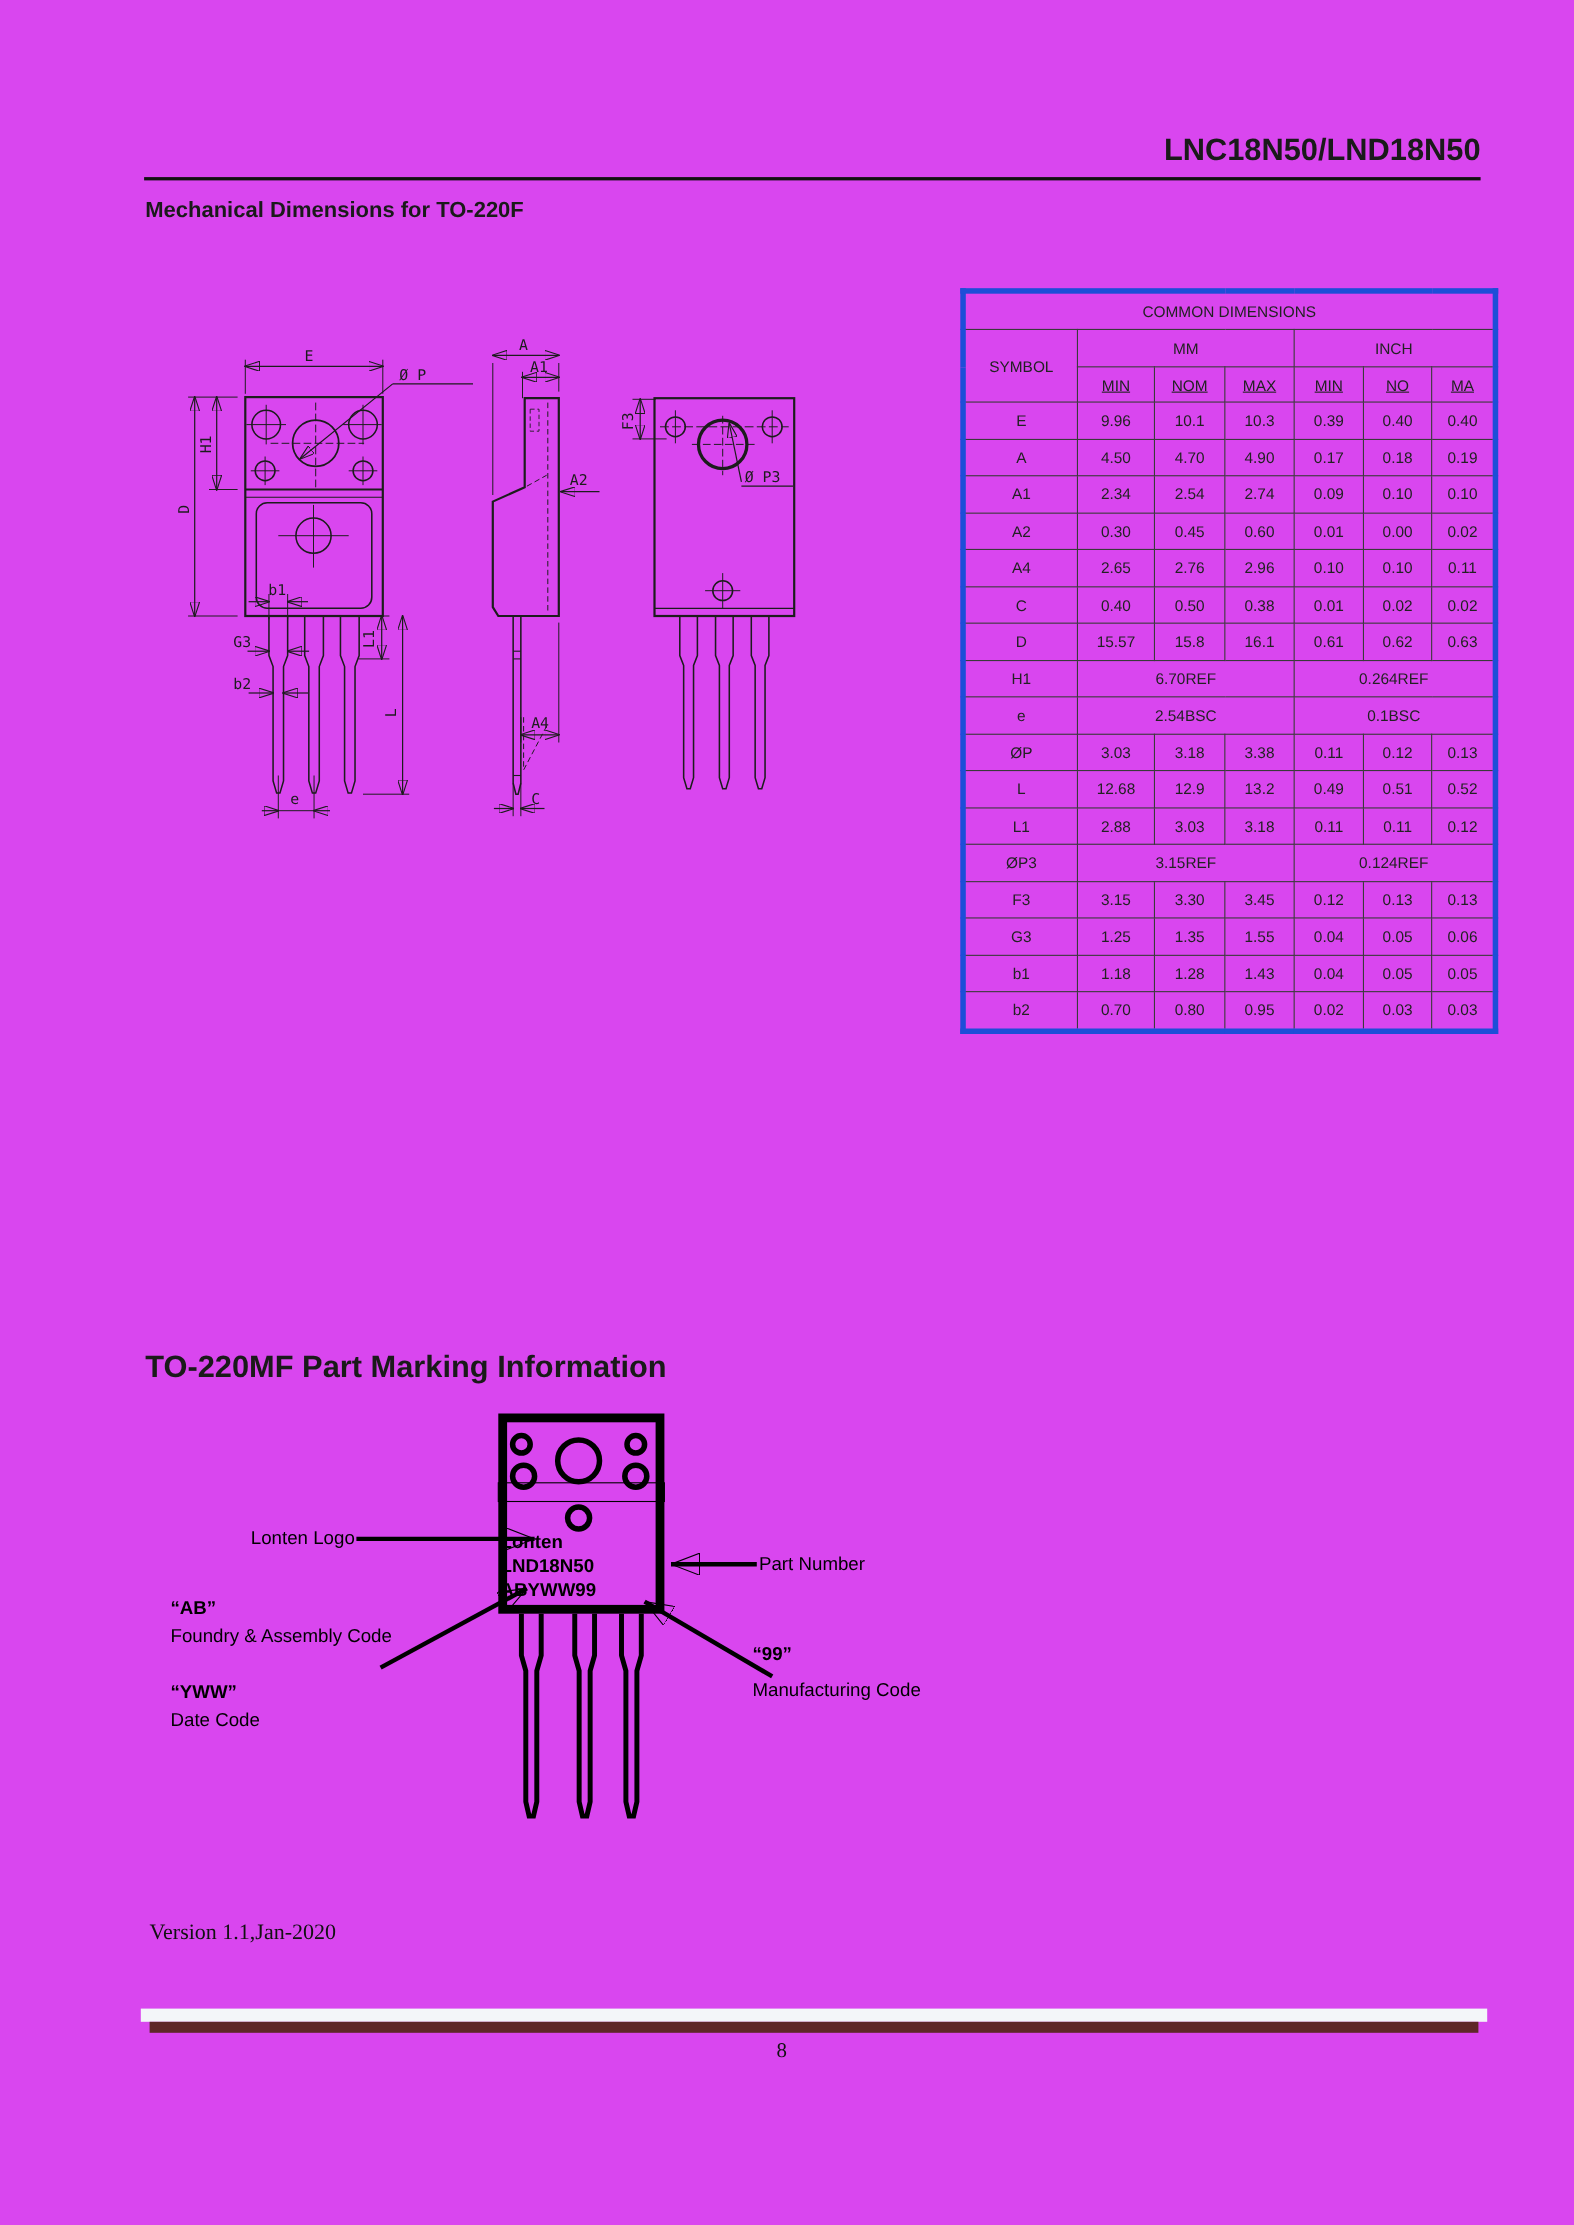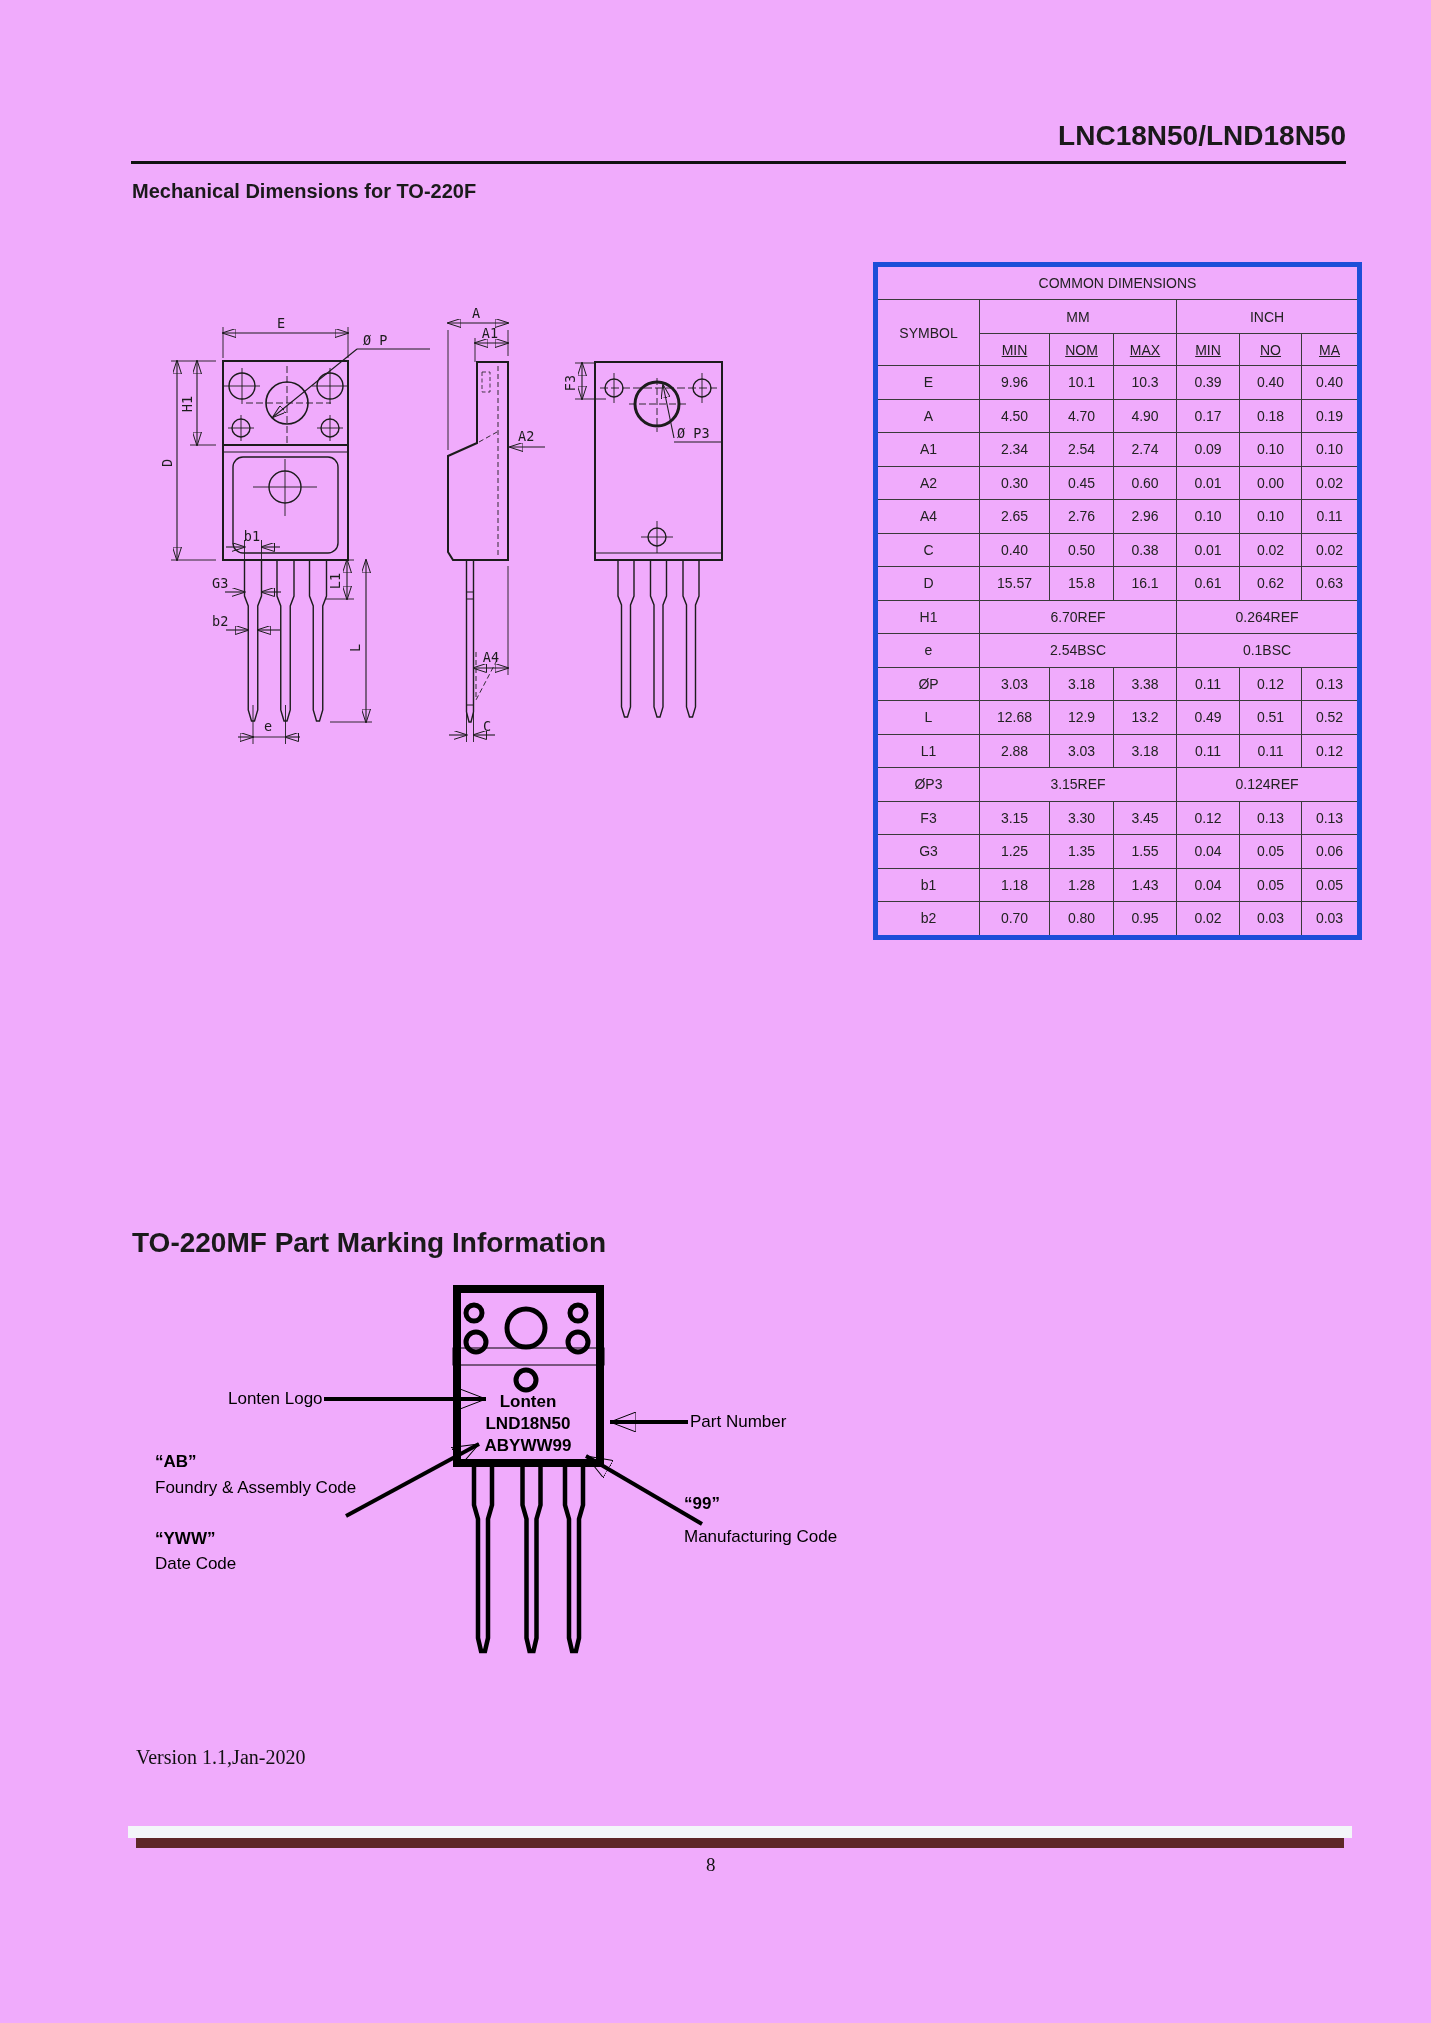--- a/index.html
+++ b/index.html
@@ -1,36 +1,36 @@
 <!DOCTYPE html>
 <html><head>
 <meta charset="utf-8">
 <style>
   html,body{margin:0;padding:0;background:#888;}
-  .page{position:relative;width:1431px;height:2023px;background:#f0abfc;overflow:hidden;
+  .page{position:relative;width:1431px;height:2023px;background:#d946ef;overflow:hidden;
         font-family:"Liberation Sans",sans-serif;color:#1a1a1a;}
   .abs{position:absolute;}
   .title{top:120px;right:85px;font-size:28px;font-weight:bold;letter-spacing:0;}
   .rule{left:131px;top:161px;width:1215px;height:3px;background:#111;}
   .h1a{left:132px;top:180px;font-size:20px;font-weight:bold;}
   .h1b{left:132px;top:1227px;font-size:28px;font-weight:bold;text-align:right;}
   svg{position:absolute;overflow:visible;}
   #mech line,#mech path,#mech rect,#mech circle{stroke:#1c1c1c;fill:none;}
   #mech text{font-family:"DejaVu Sans Mono",monospace;font-size:13.5px;fill:#1c1c1c;stroke:none;}
   #mark line,#mark path,#mark rect,#mark circle{stroke:#000;fill:none;}
   .dimtable{position:absolute;left:873px;top:262px;width:484px;border-collapse:collapse;
             table-layout:fixed;border:5px solid #1d4ed8;font-size:14px;color:#222;}
   .dimtable th,.dimtable td{border:1px solid #3a3a3a;text-align:center;font-weight:normal;
             padding:0;overflow:hidden;white-space:nowrap;}
   .dimtable thead tr:nth-child(1) th{height:32px;}
   .dimtable thead tr:nth-child(2) th{height:33px;}
   .dimtable thead tr:nth-child(3) th{height:31px;text-decoration:underline;}
   .dimtable tbody td{height:32.5px;}
   .marklabel{font-size:17px;color:#000;white-space:nowrap;}
-  .pkgtext{left:455px;top:1391px;width:146px;text-align:center;font-size:17px;
+  .pkgtext{left:455px;top:1391px;width:146px;font-size:17px;
            font-weight:bold;line-height:22px;color:#000;}
   .strip{left:128px;top:1826px;width:1224px;height:12px;background:#f3f6f9;}
   .fbar{left:136px;top:1838px;width:1208px;height:10px;}
   .fver{left:136px;top:1746px;font-family:"Liberation Serif",serif;font-size:20px;color:#111;}
   .fpage{left:706px;top:1854px;font-family:"Liberation Serif",serif;font-size:19px;color:#111;}
 </style>
 </head>
 <body>
 
 <div class="page">

